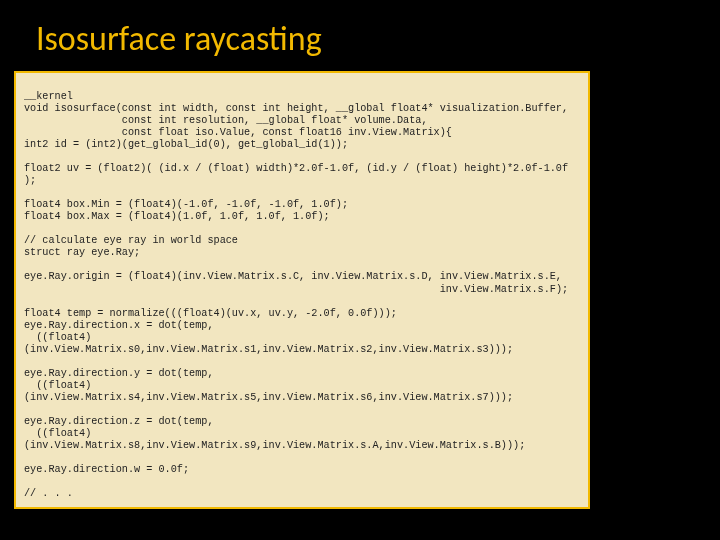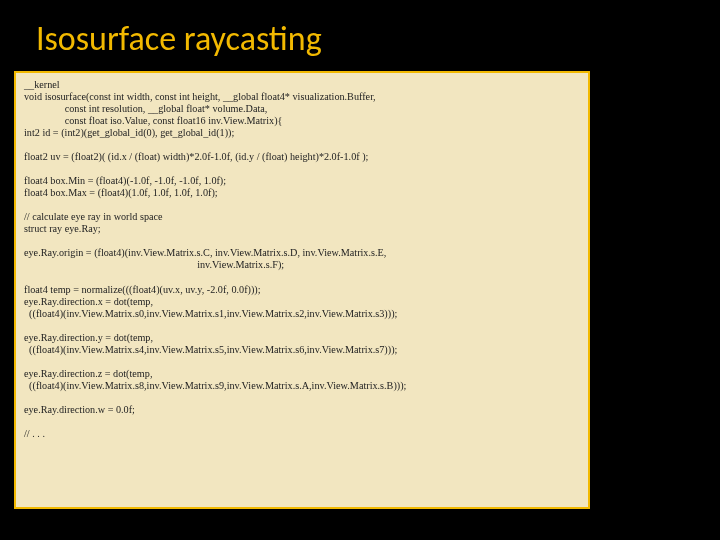--- a/index.html
+++ b/index.html
@@ -22,22 +22,22 @@
     color: #f2b900;
     font-size: 34px;
     font-weight: normal;
     padding: 18px 0 12px 36px;
     font-family: Calibri, Arial, sans-serif;
   }
   .code-box {
     background: #f2e6c0;
     border: 2px solid #f2b900;
     margin: 0 14px 0 14px;
-    padding: 6px 8px;
-    font-family: Liberation Serif, serif;
+    padding: 18px 8px;
+    font-family: Liberation Mono, monospace;
     font-size: 10.2px;
     line-height: 1.18;
     color: #222;
     white-space: pre-wrap;
     box-sizing: border-box;
     height: 438px;
     overflow: hidden;
   }
 </style>
 </head>

